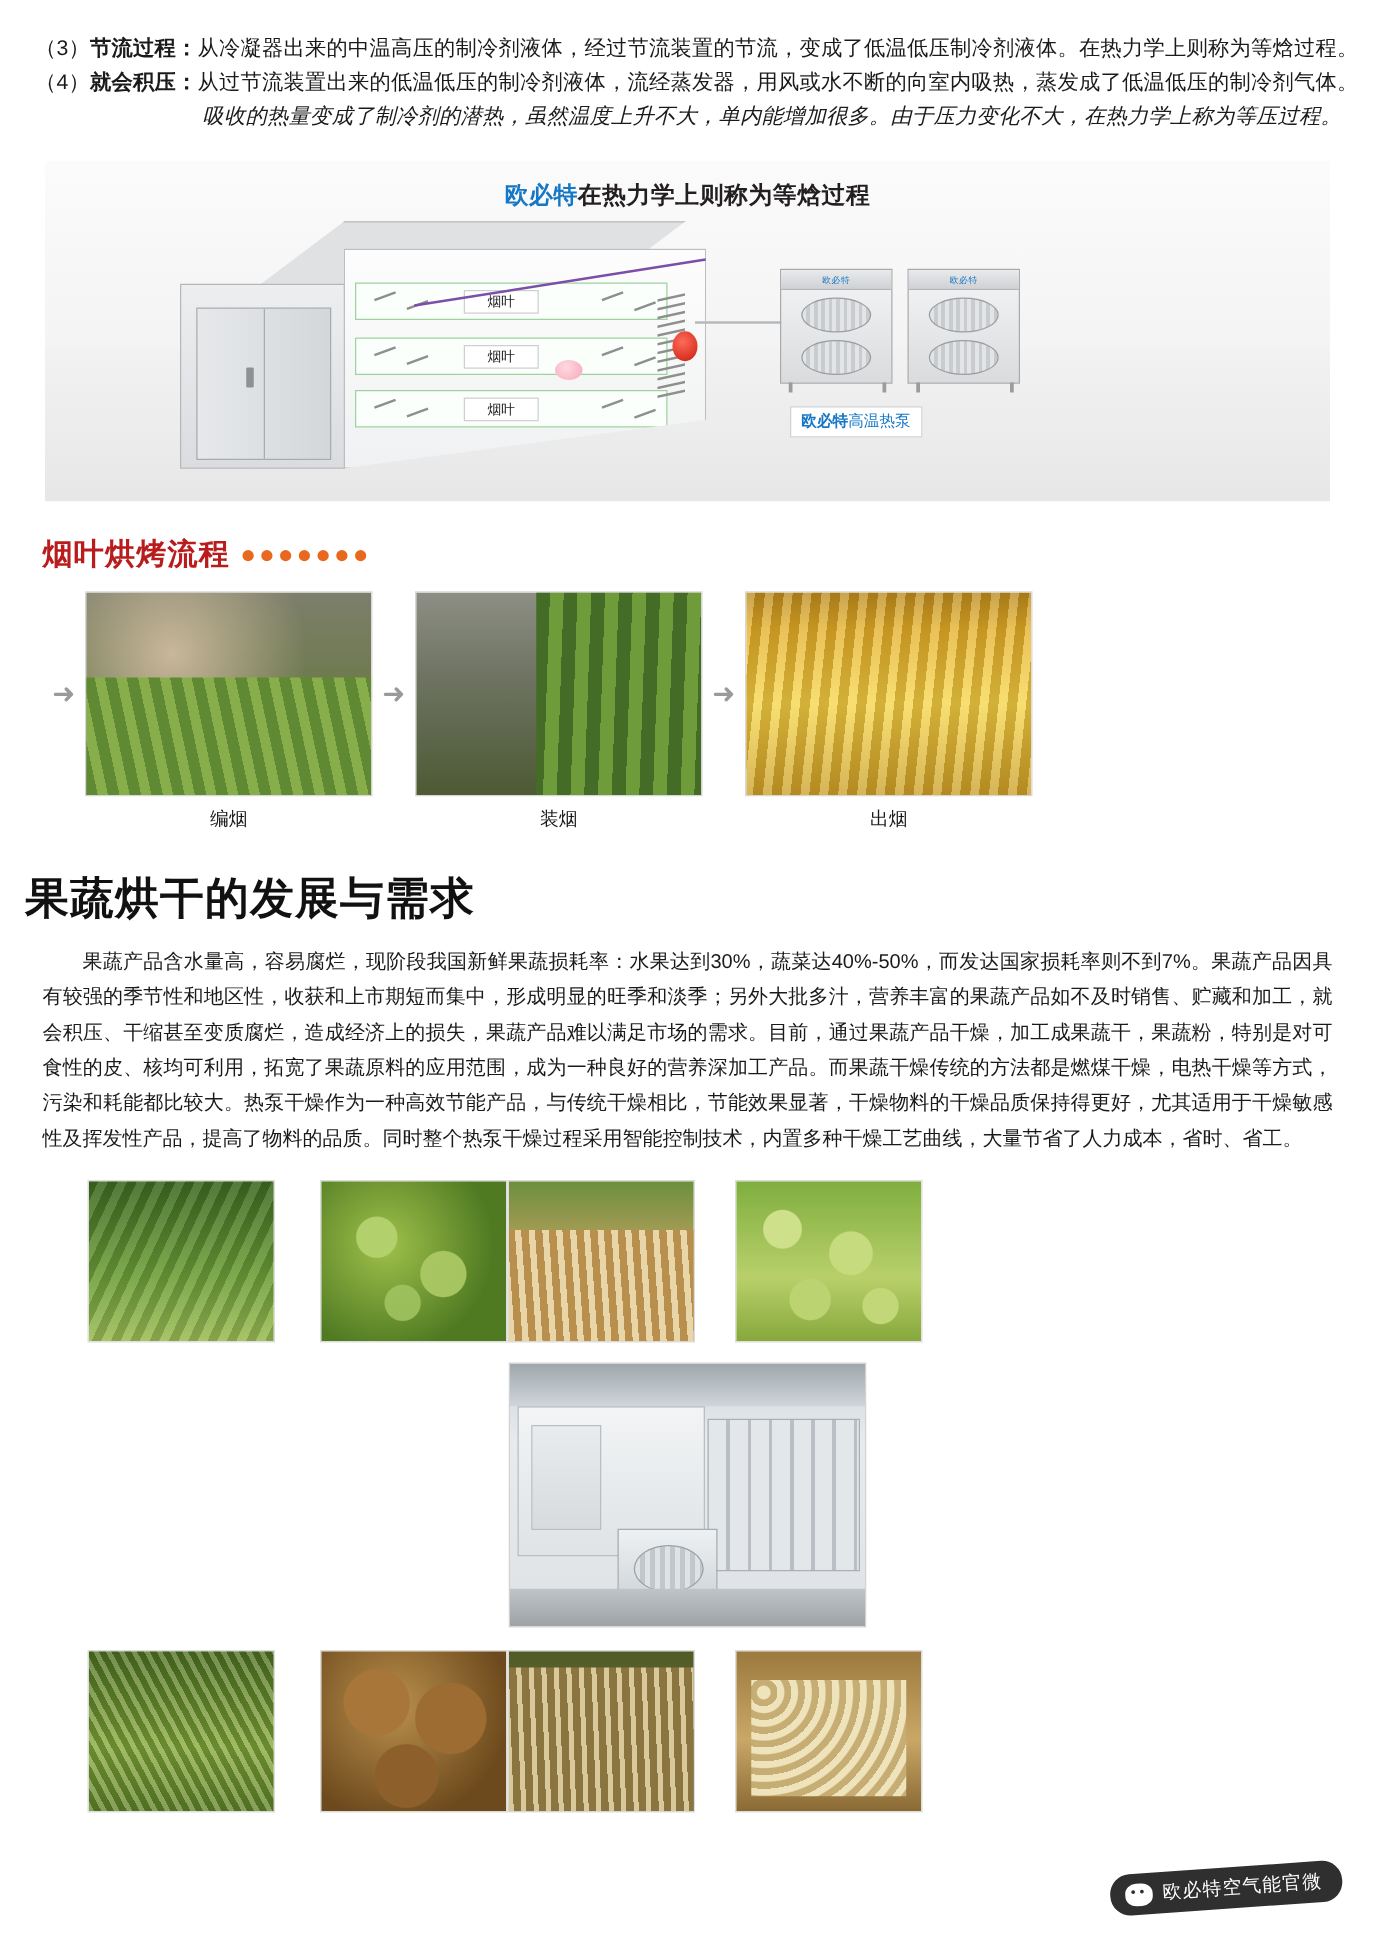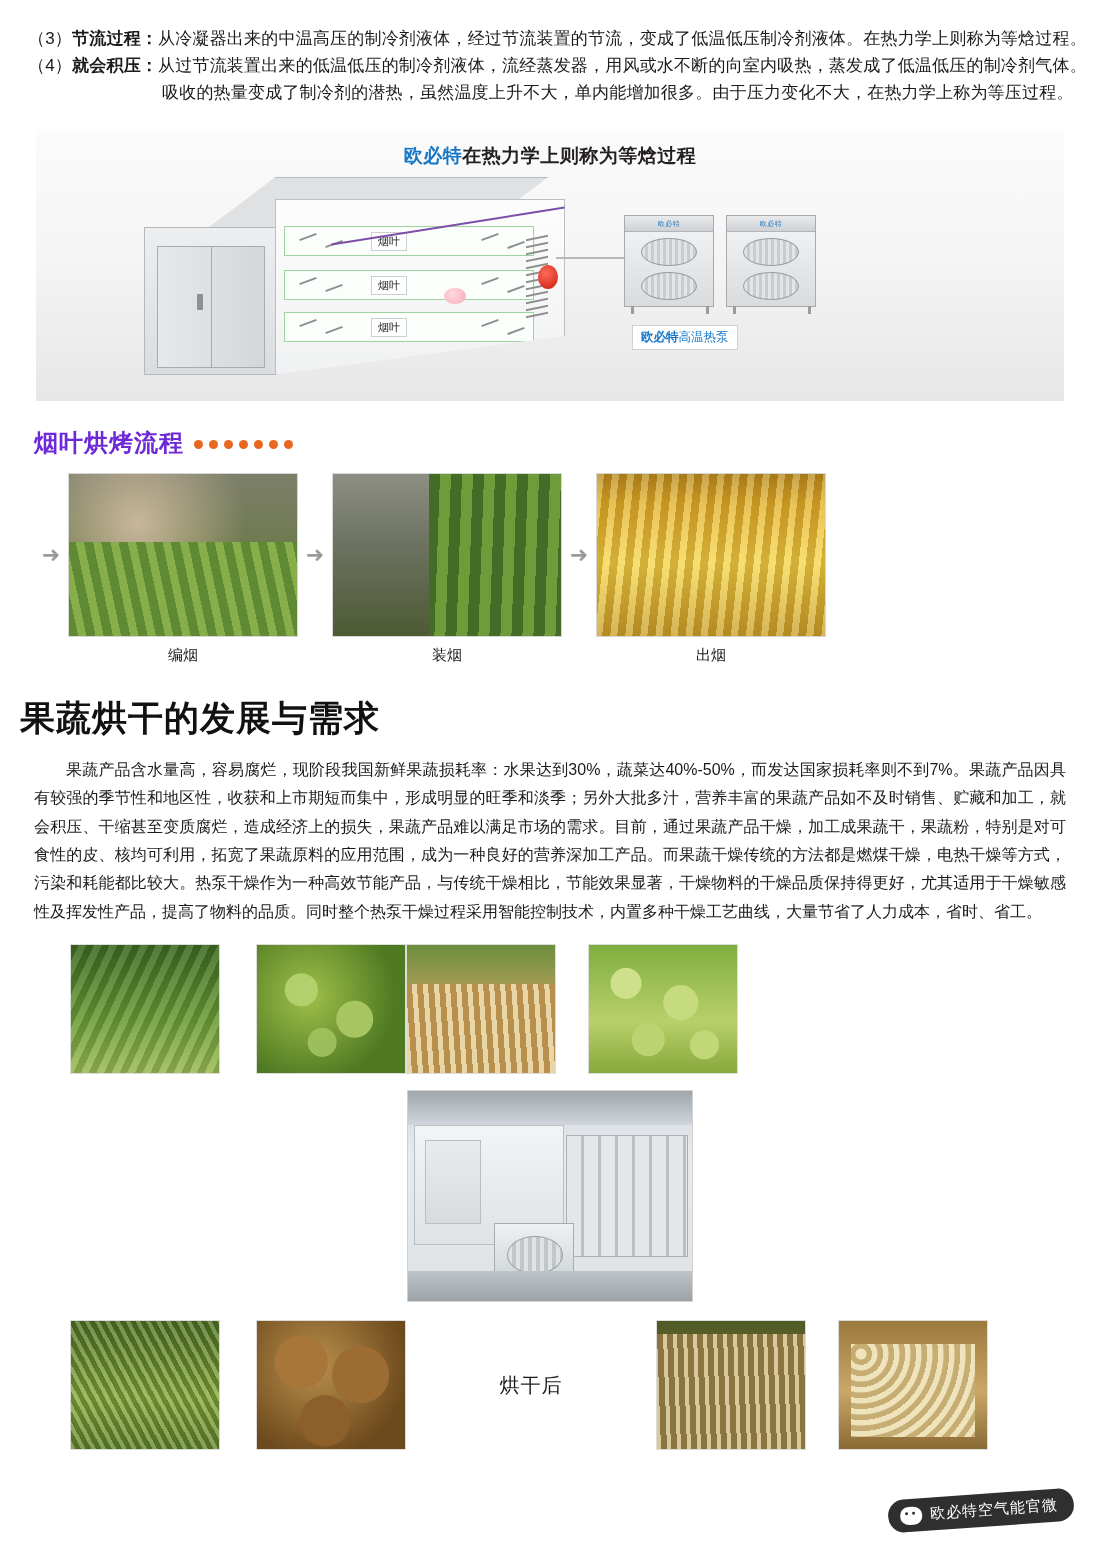--- a/index.html
+++ b/index.html
@@ -15,21 +15,21 @@
 
   
   .top-block { padding:26px 24px 0 28px; }
   .para-line {
     font-size:17px;
     line-height:1.58;
     letter-spacing:0.2px;
     white-space:nowrap;
   }
   .para-line .lbl { font-weight:bold; }
-  .para-indent { padding-left:134px; }
+  .para-indent { padding-left:134px;font-style:italic; }
 
   
   .schematic {
     margin:22px 36px 0 36px;
     height:272px;
     position:relative;
     background:linear-gradient(180deg,#fbfbfb 0%, #f3f3f3 60%, #ececed 100%);
     overflow:hidden;
   }
   .schematic-title {
@@ -79,21 +79,21 @@
     clip-path:polygon(0 0,100% 0,100% 78%,0 100%);
   }
   .shelf {
     position:absolute; left:8px; width:250px; height:30px;
     border:1px solid #9fd29f;
     background:#fbfffb;
   }
   .shelf-label {
     position:absolute; left:86px; top:5px;
     font-size:11px; color:#222; background:#fff;
-    border:1px solid #cfcfcf; padding:1px 6px;
+    border:1px solid #cfcfcf; padding:1px 18px;
   }
   .dash {
     position:absolute; width:18px; height:0; border-top:2px solid #8e8e8e;
     transform:rotate(-20deg);
   }
   .vent {
     position:absolute; right:16px; top:32px; width:22px; height:118px;
   }
   .vent i {
     display:block; height:2px; margin:5px 0; background:#8e8e8e;
@@ -151,21 +151,21 @@
     border:1px solid #cfd2d5; padding:3px 8px;
   }
   .pipe {
     position:absolute; left:520px; top:128px; width:70px; height:0;
     border-top:2px solid #b6b9bc;
   }
 
   
   .sec-head { margin:26px 0 0 34px; display:flex; align-items:center; gap:10px; }
   .sec-head h2 {
-    margin:0; font-size:24px; color:#6d28d9; font-weight:bold; letter-spacing:1px;
+    margin:0; font-size:24px; color:#b91c1c; font-weight:bold; letter-spacing:1px;
   }
   .dots { display:flex; gap:6px; align-items:center; margin-bottom:-4px;}
   .dots i { width:9px; height:9px; background:#e8681f; border-radius:50%; display:block;}
 
   .flow { margin:14px 34px 0 34px; display:flex; align-items:flex-start; }
   .flow-item { width:230px; }
   .flow-img { width:230px; height:164px; border:1px solid #d7d7d7; position:relative; overflow:hidden;}
   .flow-cap { text-align:center; font-size:15px; margin-top:9px; }
   .flow-arrow {
     width:34px; height:164px; display:flex; align-items:center; justify-content:center;
@@ -465,21 +465,20 @@
 </div>
 
 <div class="grid-row">
   <div class="cell" style="margin-left:36px;">
       <div class="ph ph-tea"></div>
     </div>
   <div class="gap"></div>
   <div class="cell">
       <div class="ph ph-dried-fruit"></div>
     </div>
-  <div class="spacer-label">烘干后</div>
   <div class="cell">
       <div class="ph ph-dried-mush"></div>
     </div>
   <div class="gap" style="width:32px"></div>
   <div class="cell">
       <div class="ph ph-beans"></div>
     </div>
 </div>
 
 <div class="footer-badge">

